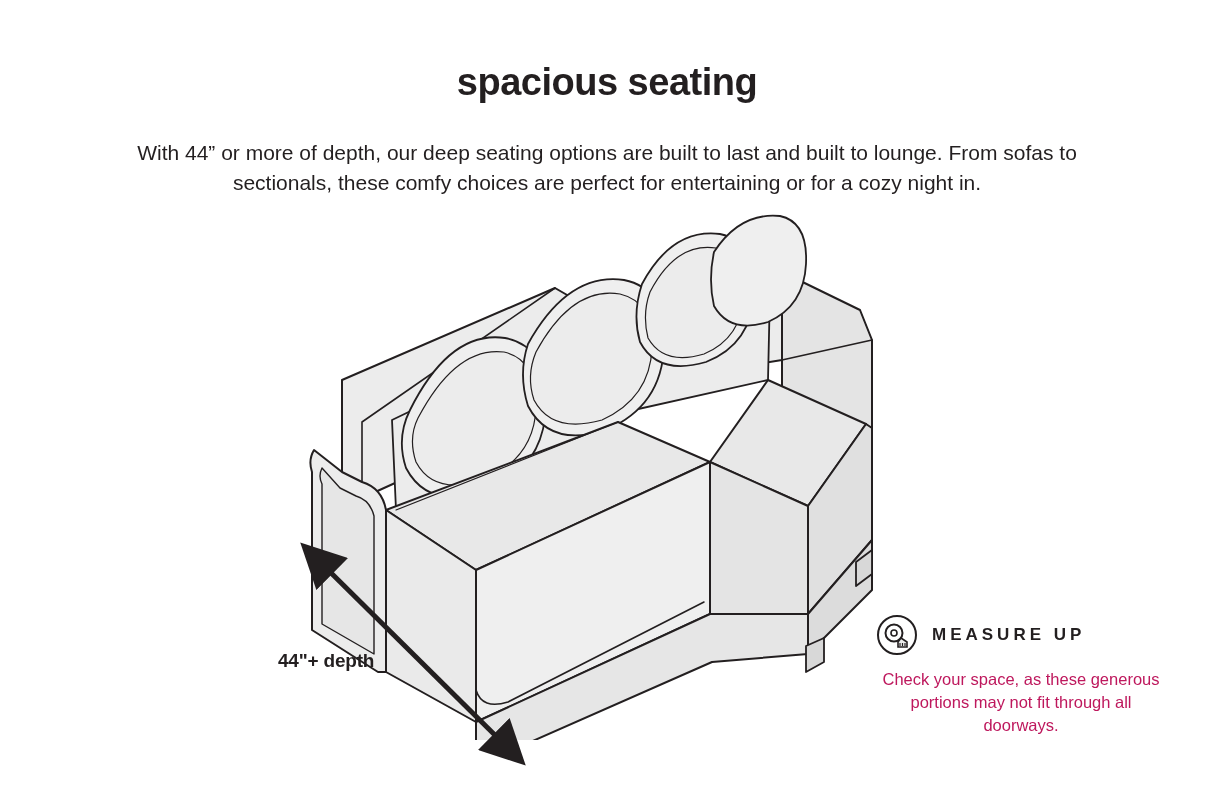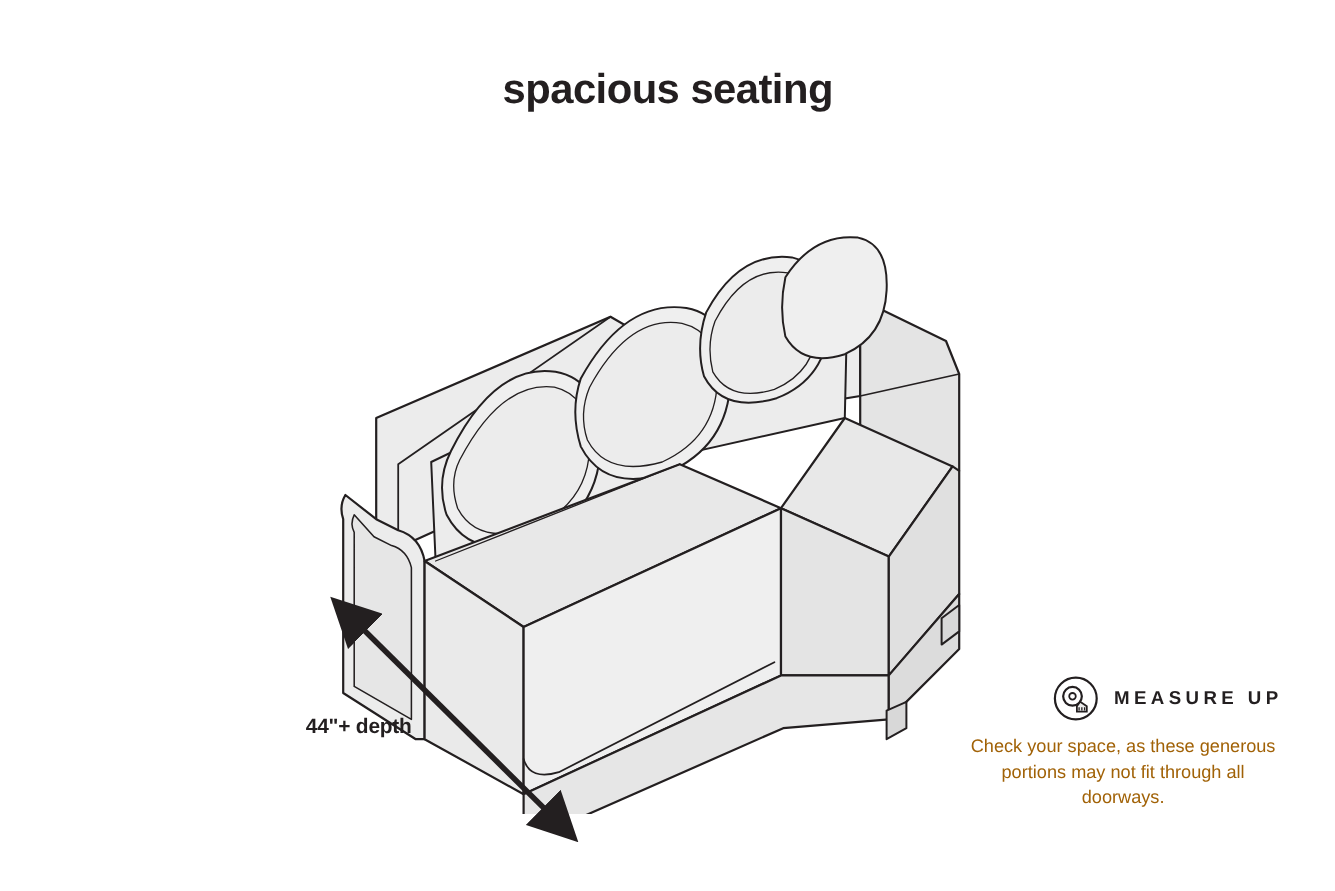--- a/index.html
+++ b/index.html
@@ -80,43 +80,44 @@
   .measure {
     position: absolute;
     right: 48px;
     top: 614px;
     width: 290px;
     text-align: center;
   }
   .measure-head {
     display: flex;
     align-items: center;
-    justify-content: flex-end;
+    justify-content: flex-start;
     gap: 14px;
     margin-bottom: 12px;
   }
   .measure-title {
     font-size: 17px;
     font-weight: bold;
     letter-spacing: 4px;
     color: #231f20;
   }
   .measure-body {
     font-size: 16.5px;
     line-height: 1.38;
-    color: #a16207;
+    color: #be185d;
   }
 </style>
 </head>
 <body>
 
 <div class="page">
 
   <div class="headline">spacious seating</div>
 
+  <div class="subhead">With 44” or more of depth, our deep seating options are built to last and built to lounge. From sofas to sectionals, these comfy choices are perfect for entertaining or for a cozy night in.</div>
 
   <div class="illo">
     <svg width="640" height="530" viewBox="0 0 640 530" fill="none">
       <g stroke="#231f20" stroke-width="2" stroke-linejoin="round" stroke-linecap="round">
 
         <path d="M42 170 L255 78 L300 104 L300 180 L62 288 L42 272 Z" fill="#ececec"></path>
         <path d="M62 288 L62 212 L255 78" fill="none" stroke-width="1.6"></path>
 
         <path d="M300 104 L430 36 L482 62 L482 150 L300 180 Z" fill="#ececec"></path>
 

